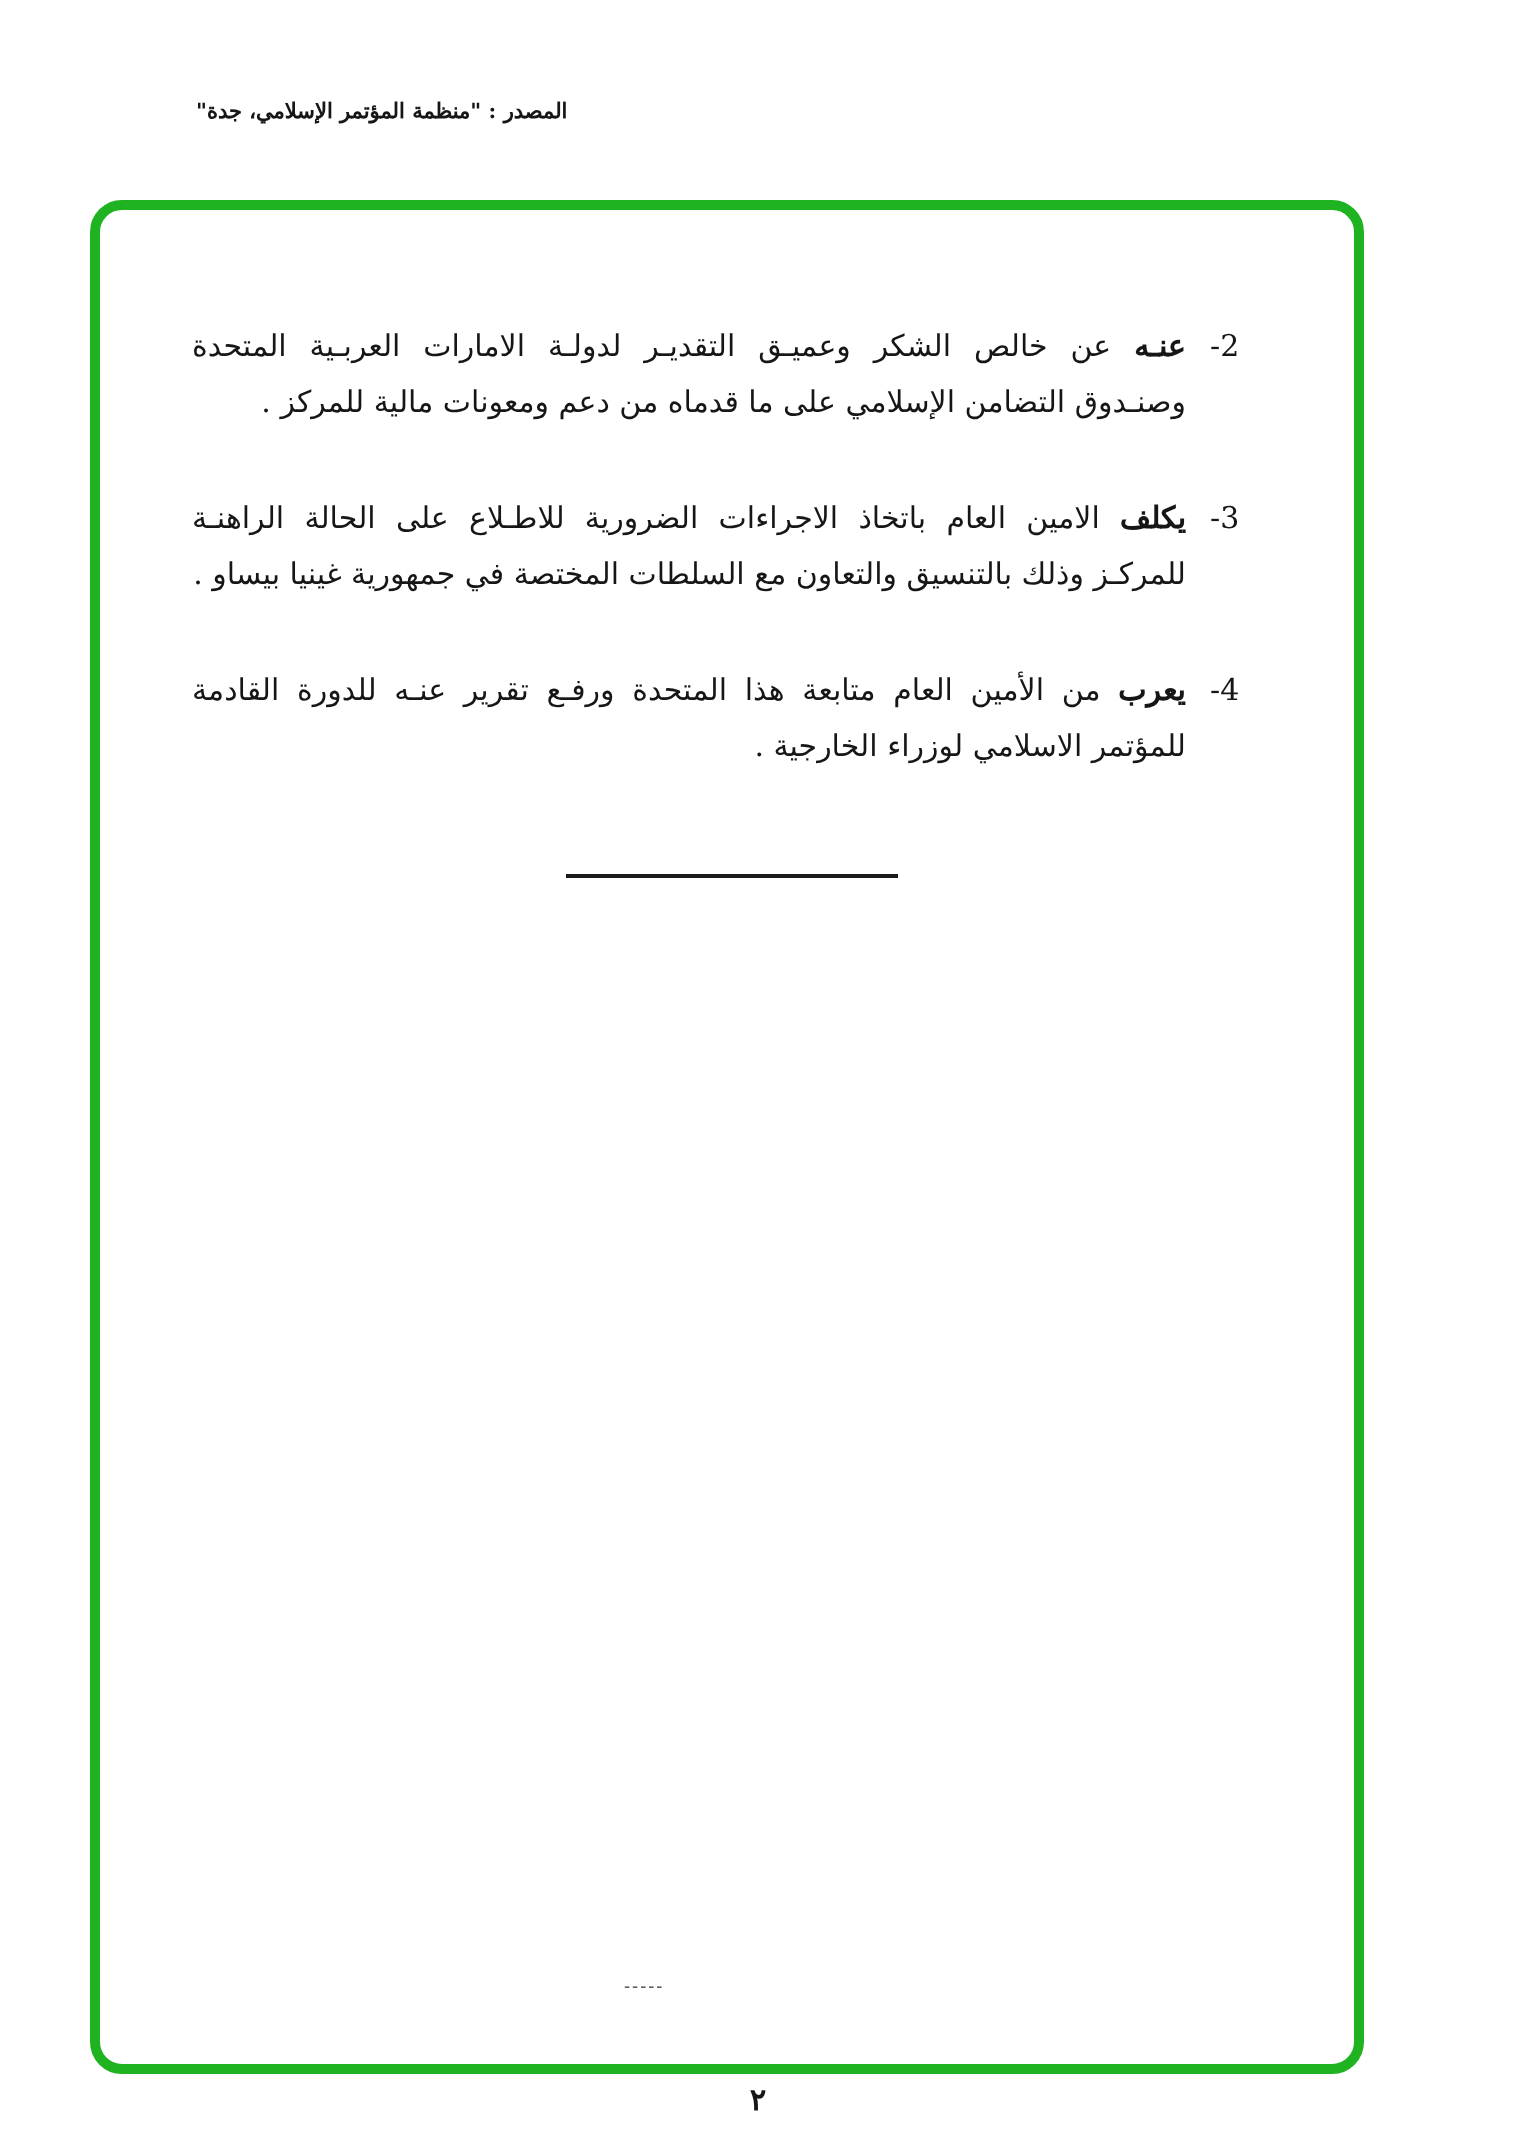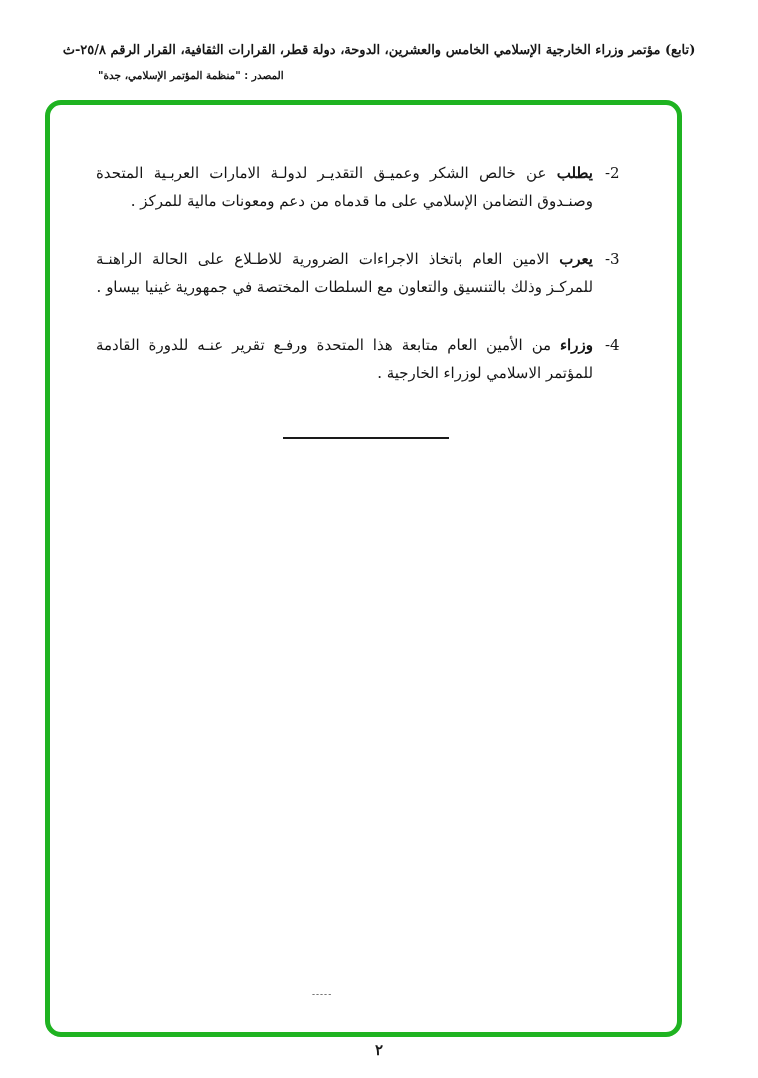--- a/index.html
+++ b/index.html
@@ -97,48 +97,47 @@
     font-size:15px;
     font-weight:bold;
   }
 </style>
 </head>
 <body>
 
 <div class="page">
 
   <header class="doc-header">
-    <div class="h1">(تابع) مؤتمر وزراء الخارجية الإسلامي الخامس والعشرين، الدوحة، دولة قطر، القرارات الثقافية، القرار الرقم ٢٥/٨-ث</div>
     <div class="h2">المصدر :  "منظمة المؤتمر الإسلامي، جدة"</div>
   </header>
 
   <section class="green-box">
 
     <div class="items">
 
       <div class="item">
         <span class="marker">-2</span>
         <p class="item-text">
-          <b>يطلب</b>
+          <b>عنـه</b>
           <span>عن خالص الشكر وعميـق التقديـر لدولـة الامارات العربـية المتحدة وصنـدوق التضامن الإسلامي على ما قدماه من دعم ومعونات مالية للمركز .</span>
         </p>
       </div>
 
       <div class="item">
         <span class="marker">-3</span>
         <p class="item-text">
-          <b>يعرب</b>
+          <b>يكلف</b>
           <span>الامين العام باتخاذ الاجراءات الضرورية للاطـلاع على الحالة الراهنـة للمركـز وذلك بالتنسيق والتعاون مع السلطات المختصة في جمهورية غينيا بيساو .</span>
         </p>
       </div>
 
       <div class="item">
         <span class="marker">-4</span>
         <p class="item-text">
-          <b>وزراء</b>
+          <b>يعرب</b>
           <span>من الأمين العام متابعة هذا المتحدة ورفـع تقرير عنـه للدورة القادمة للمؤتمر الاسلامي لوزراء الخارجية .</span>
         </p>
       </div>
 
     </div>
 
     <div class="divider"></div>
 
     <div class="artifact">-----</div>
 

